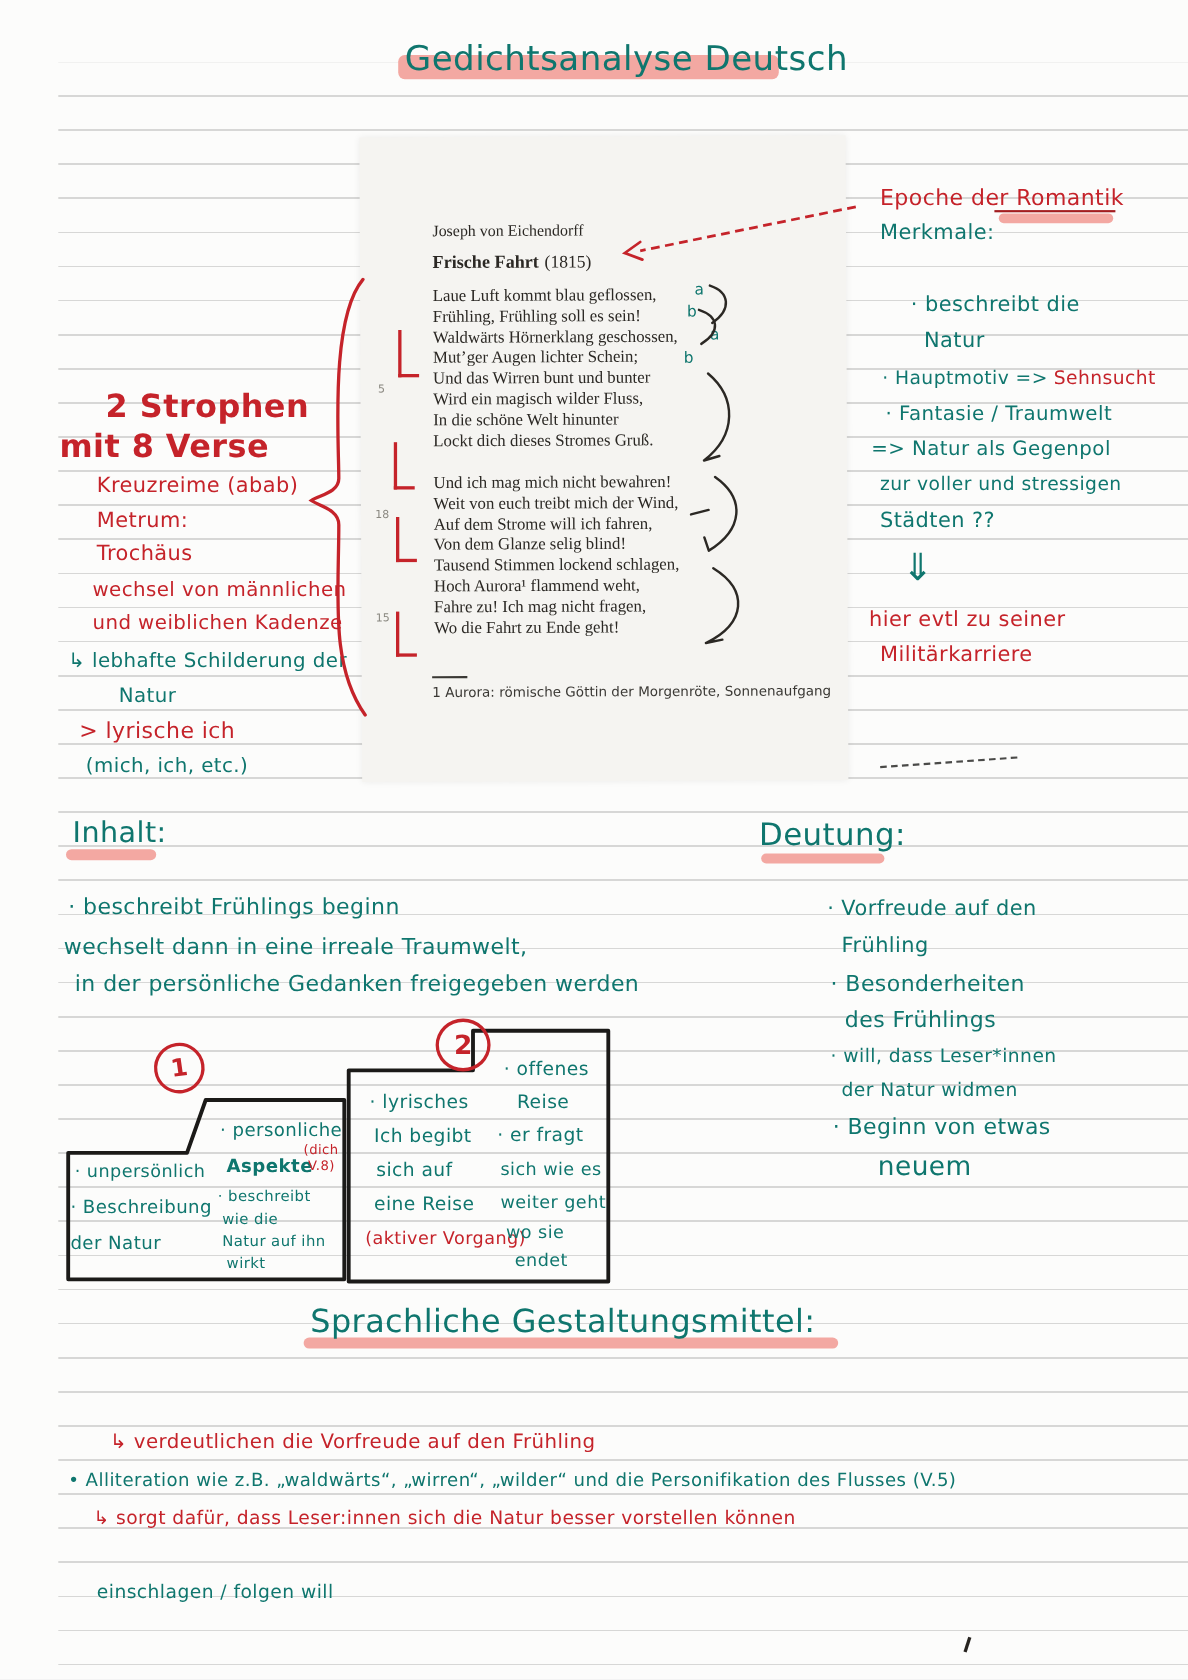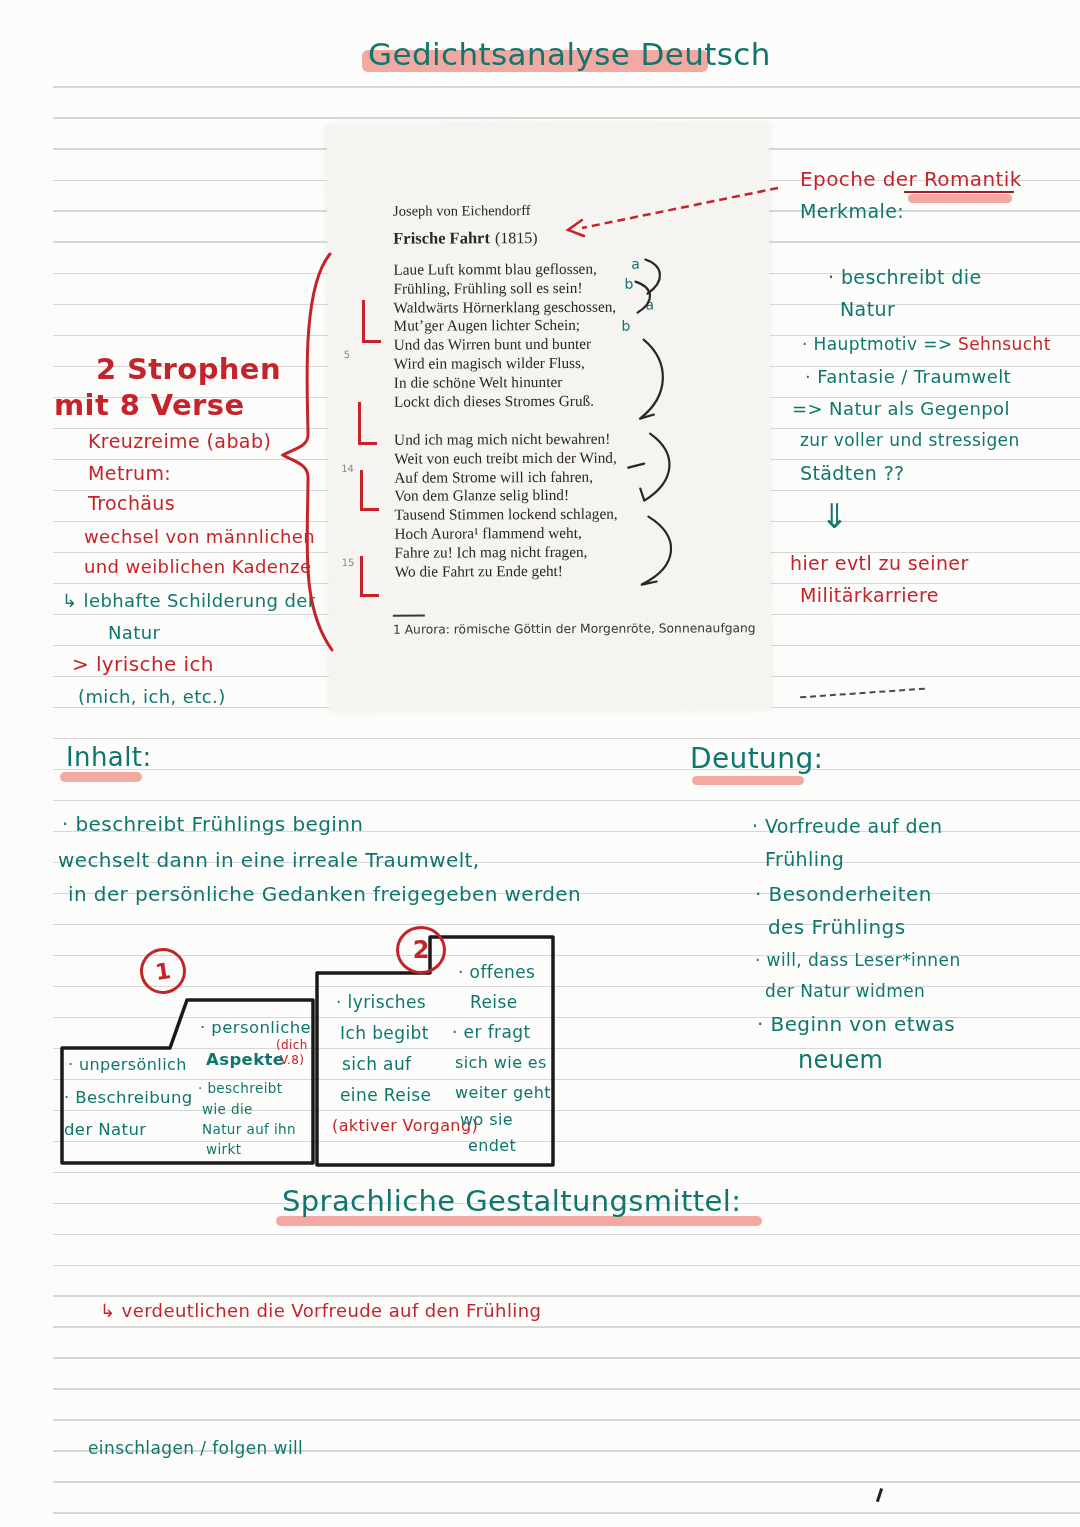--- a/index.html
+++ b/index.html
@@ -55,21 +55,21 @@
       <div class="serif poemline">Weit von euch treibt mich der Wind,</div>
       <div class="serif poemline">Auf dem Strome will ich fahren,</div>
       <div class="serif poemline">Von dem Glanze selig blind!</div>
       <div class="serif poemline">Tausend Stimmen lockend schlagen,</div>
       <div class="serif poemline">Hoch Aurora¹ flammend weht,</div>
       <div class="serif poemline">Fahre zu! Ich mag nicht fragen,</div>
       <div class="serif poemline">Wo die Fahrt zu Ende geht!</div>
     </div>
 
     <div class="lineno" style="left:16px;top:224px;">5</div>
-    <div class="lineno" style="left:13px;top:338px;">14</div>
+    <div class="lineno" style="left:13px;top:338px;">18</div>
     <div class="lineno" style="left:13px;top:432px;">15</div>
 
     <div class="abs hb" style="left:304px;top:132px;font-size:14px;">a</div>
     <div class="abs hb" style="left:297px;top:152px;font-size:14px;">b</div>
     <div class="abs hb" style="left:318px;top:173px;font-size:14px;">a</div>
     <div class="abs hb" style="left:294px;top:194px;font-size:14px;">b</div>
 
     <svg width="442" height="586" viewBox="0 0 442 586">
       <g stroke="#2b2824" stroke-width="2.2" fill="none" stroke-linecap="round">
         <path d="M318,136 C336,142 338,158 320,170"></path>
@@ -178,16 +178,18 @@
   <div class="abs hb" style="left:452px;top:1022px;font-size:17px;">· er fragt</div>
   <div class="abs hb" style="left:455px;top:1053px;font-size:16px;">sich wie es</div>
   <div class="abs hb" style="left:455px;top:1083px;font-size:16px;">weiter geht</div>
   <div class="abs hb" style="left:460px;top:1110px;font-size:16px;">wo sie</div>
   <div class="abs hb" style="left:468px;top:1136px;font-size:16px;">endet</div>
 
   <div class="hl" style="left:276px;top:1216px;width:486px;height:10px;"></div>
   <div class="abs hb" style="left:282px;top:1184px;font-size:29px;">Sprachliche Gestaltungsmittel:</div>
 
   <div class="abs hr" style="left:100px;top:1300px;font-size:18px;">↳ verdeutlichen die Vorfreude auf den Frühling</div>
+  <div class="abs hb" style="left:62px;top:1336px;font-size:16.5px;">• Alliteration wie z.B. „waldwärts“, „wirren“, „wilder“ und die Personifikation des Flusses (V.5)</div>
+  <div class="abs hr" style="left:85px;top:1370px;font-size:17px;">↳ sorgt dafür, dass Leser:innen sich die Natur besser vorstellen können</div>
   <div class="abs hb" style="left:88px;top:1438px;font-size:17px;">einschlagen / folgen will</div>
 
   <div class="abs" style="left:878px;top:1488px;width:2.5px;height:14px;background:#26231f;transform:rotate(18deg);"></div>
 </div>
 
 </body></html>

